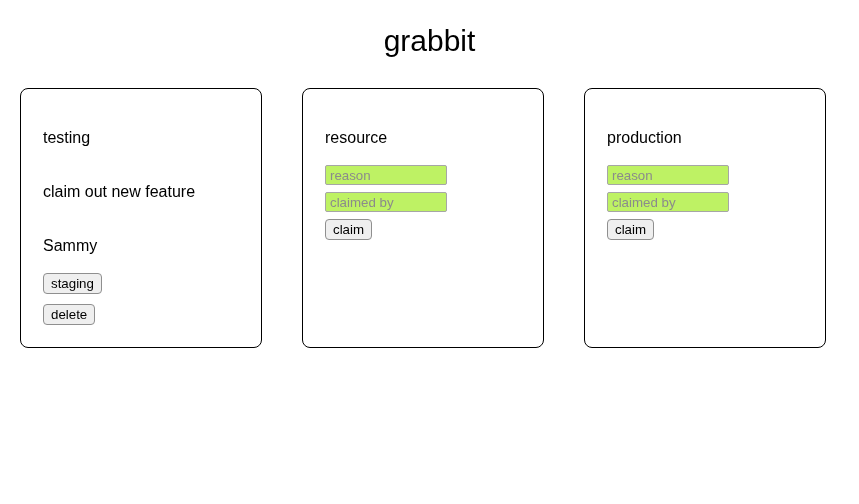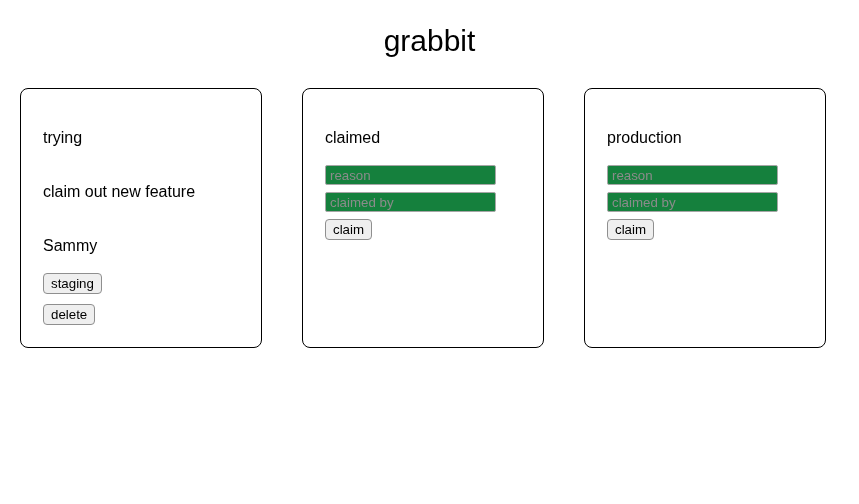--- a/index.html
+++ b/index.html
@@ -34,30 +34,30 @@
     flex-direction: column;
     align-items: flex-start;
   }
   .card p {
     margin: 18px 0;
     font-size: 16px;
     line-height: 18px;
     font-weight: 400;
   }
   .card input {
-    width: 171px;
+    width: 122px;
     height: 20px;
     padding: 1px 4px;
     font-family: inherit;
     font-size: 13.3px;
     border: 1px solid #a6a6a6;
     border-radius: 2px;
     margin: 0 0 7px 0;
     color: #000000;
-    background: #15803d;
+    background: #bef264;
   }
   .card input::placeholder {
     color: #8b8b8b;
     opacity: 1;
   }
   .card button {
     font-family: inherit;
     font-size: 13.3px;
     padding: 2px 7px;
     color: #000000;
@@ -70,29 +70,29 @@
   .card > :last-child { margin-bottom: 0; }
 </style>
 </head>
 <body>
 
 <h1>grabbit</h1>
 
 <main class="cards">
 
   <section class="card">
-    <p>trying</p>
+    <p>testing</p>
     <p>claim out new feature</p>
     <p>Sammy</p>
     <button type="button">staging</button>
     <button type="button">delete</button>
   </section>
 
   <section class="card">
-    <p>claimed</p>
+    <p>resource</p>
     <input type="text" placeholder="reason" style="">
     <input type="text" placeholder="claimed by" style="">
     <button type="button">claim</button>
   </section>
 
   <section class="card">
     <p>production</p>
     <input type="text" placeholder="reason" style="">
     <input type="text" placeholder="claimed by" style="">
     <button type="button">claim</button>

